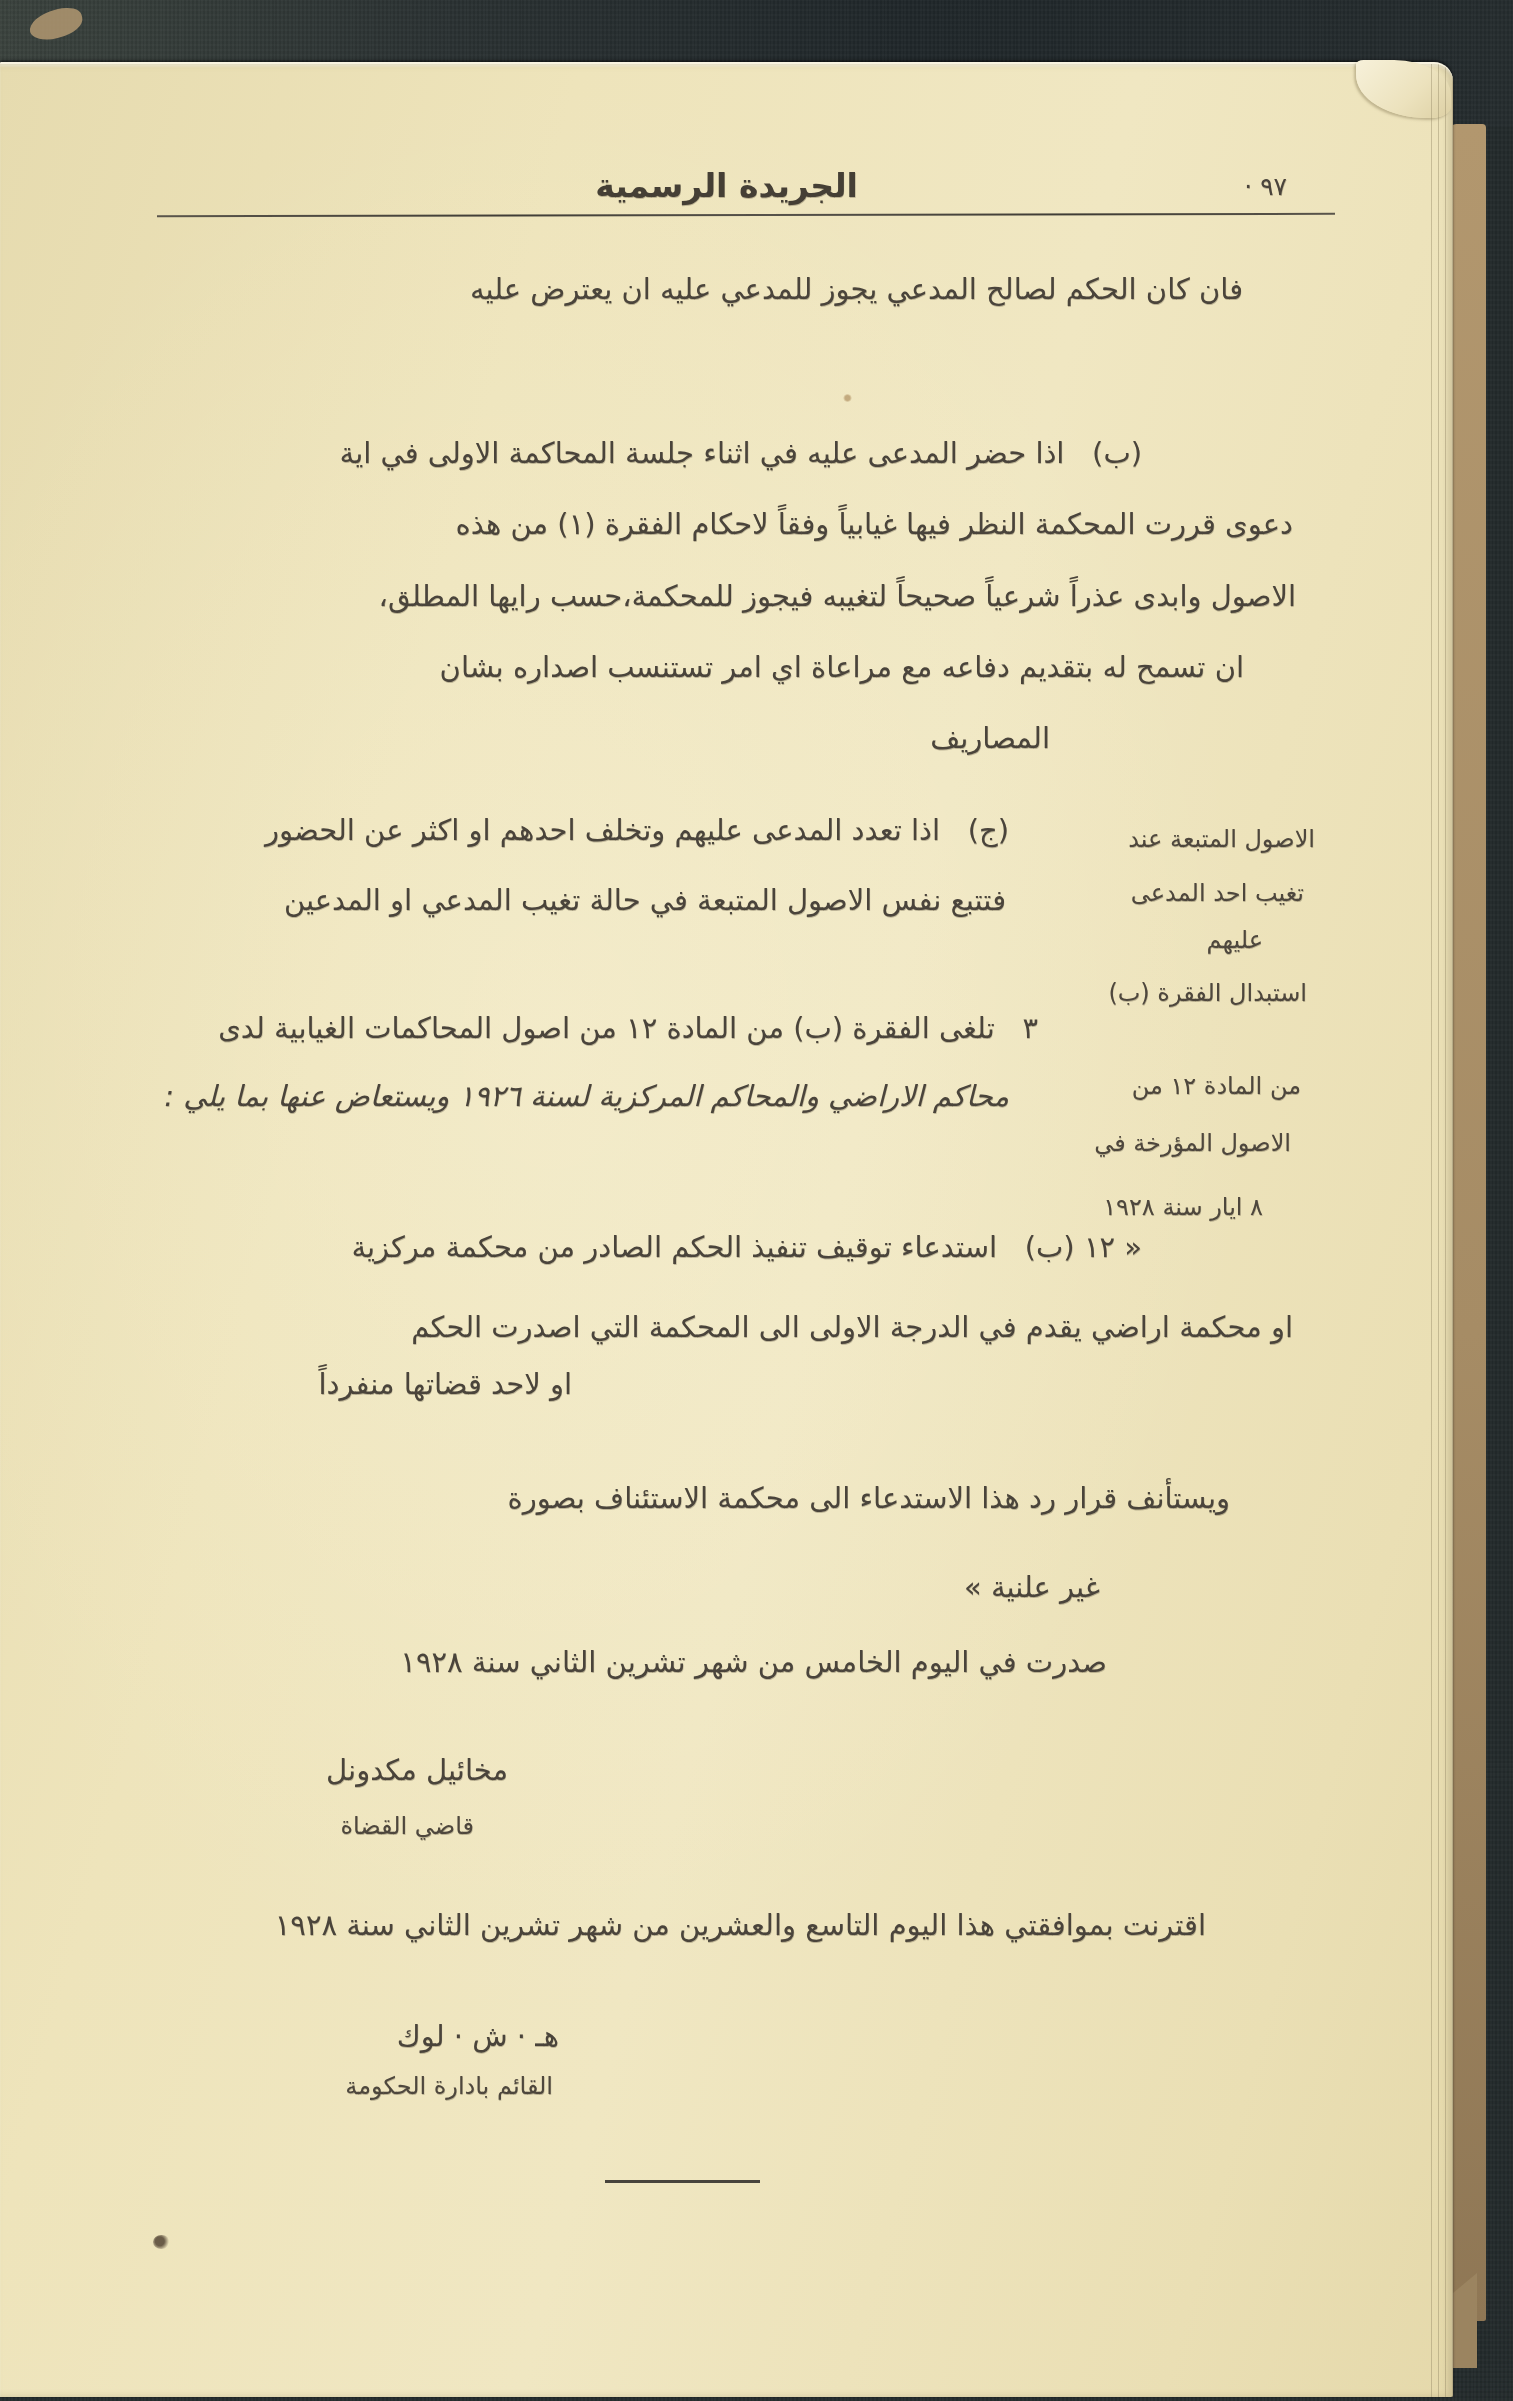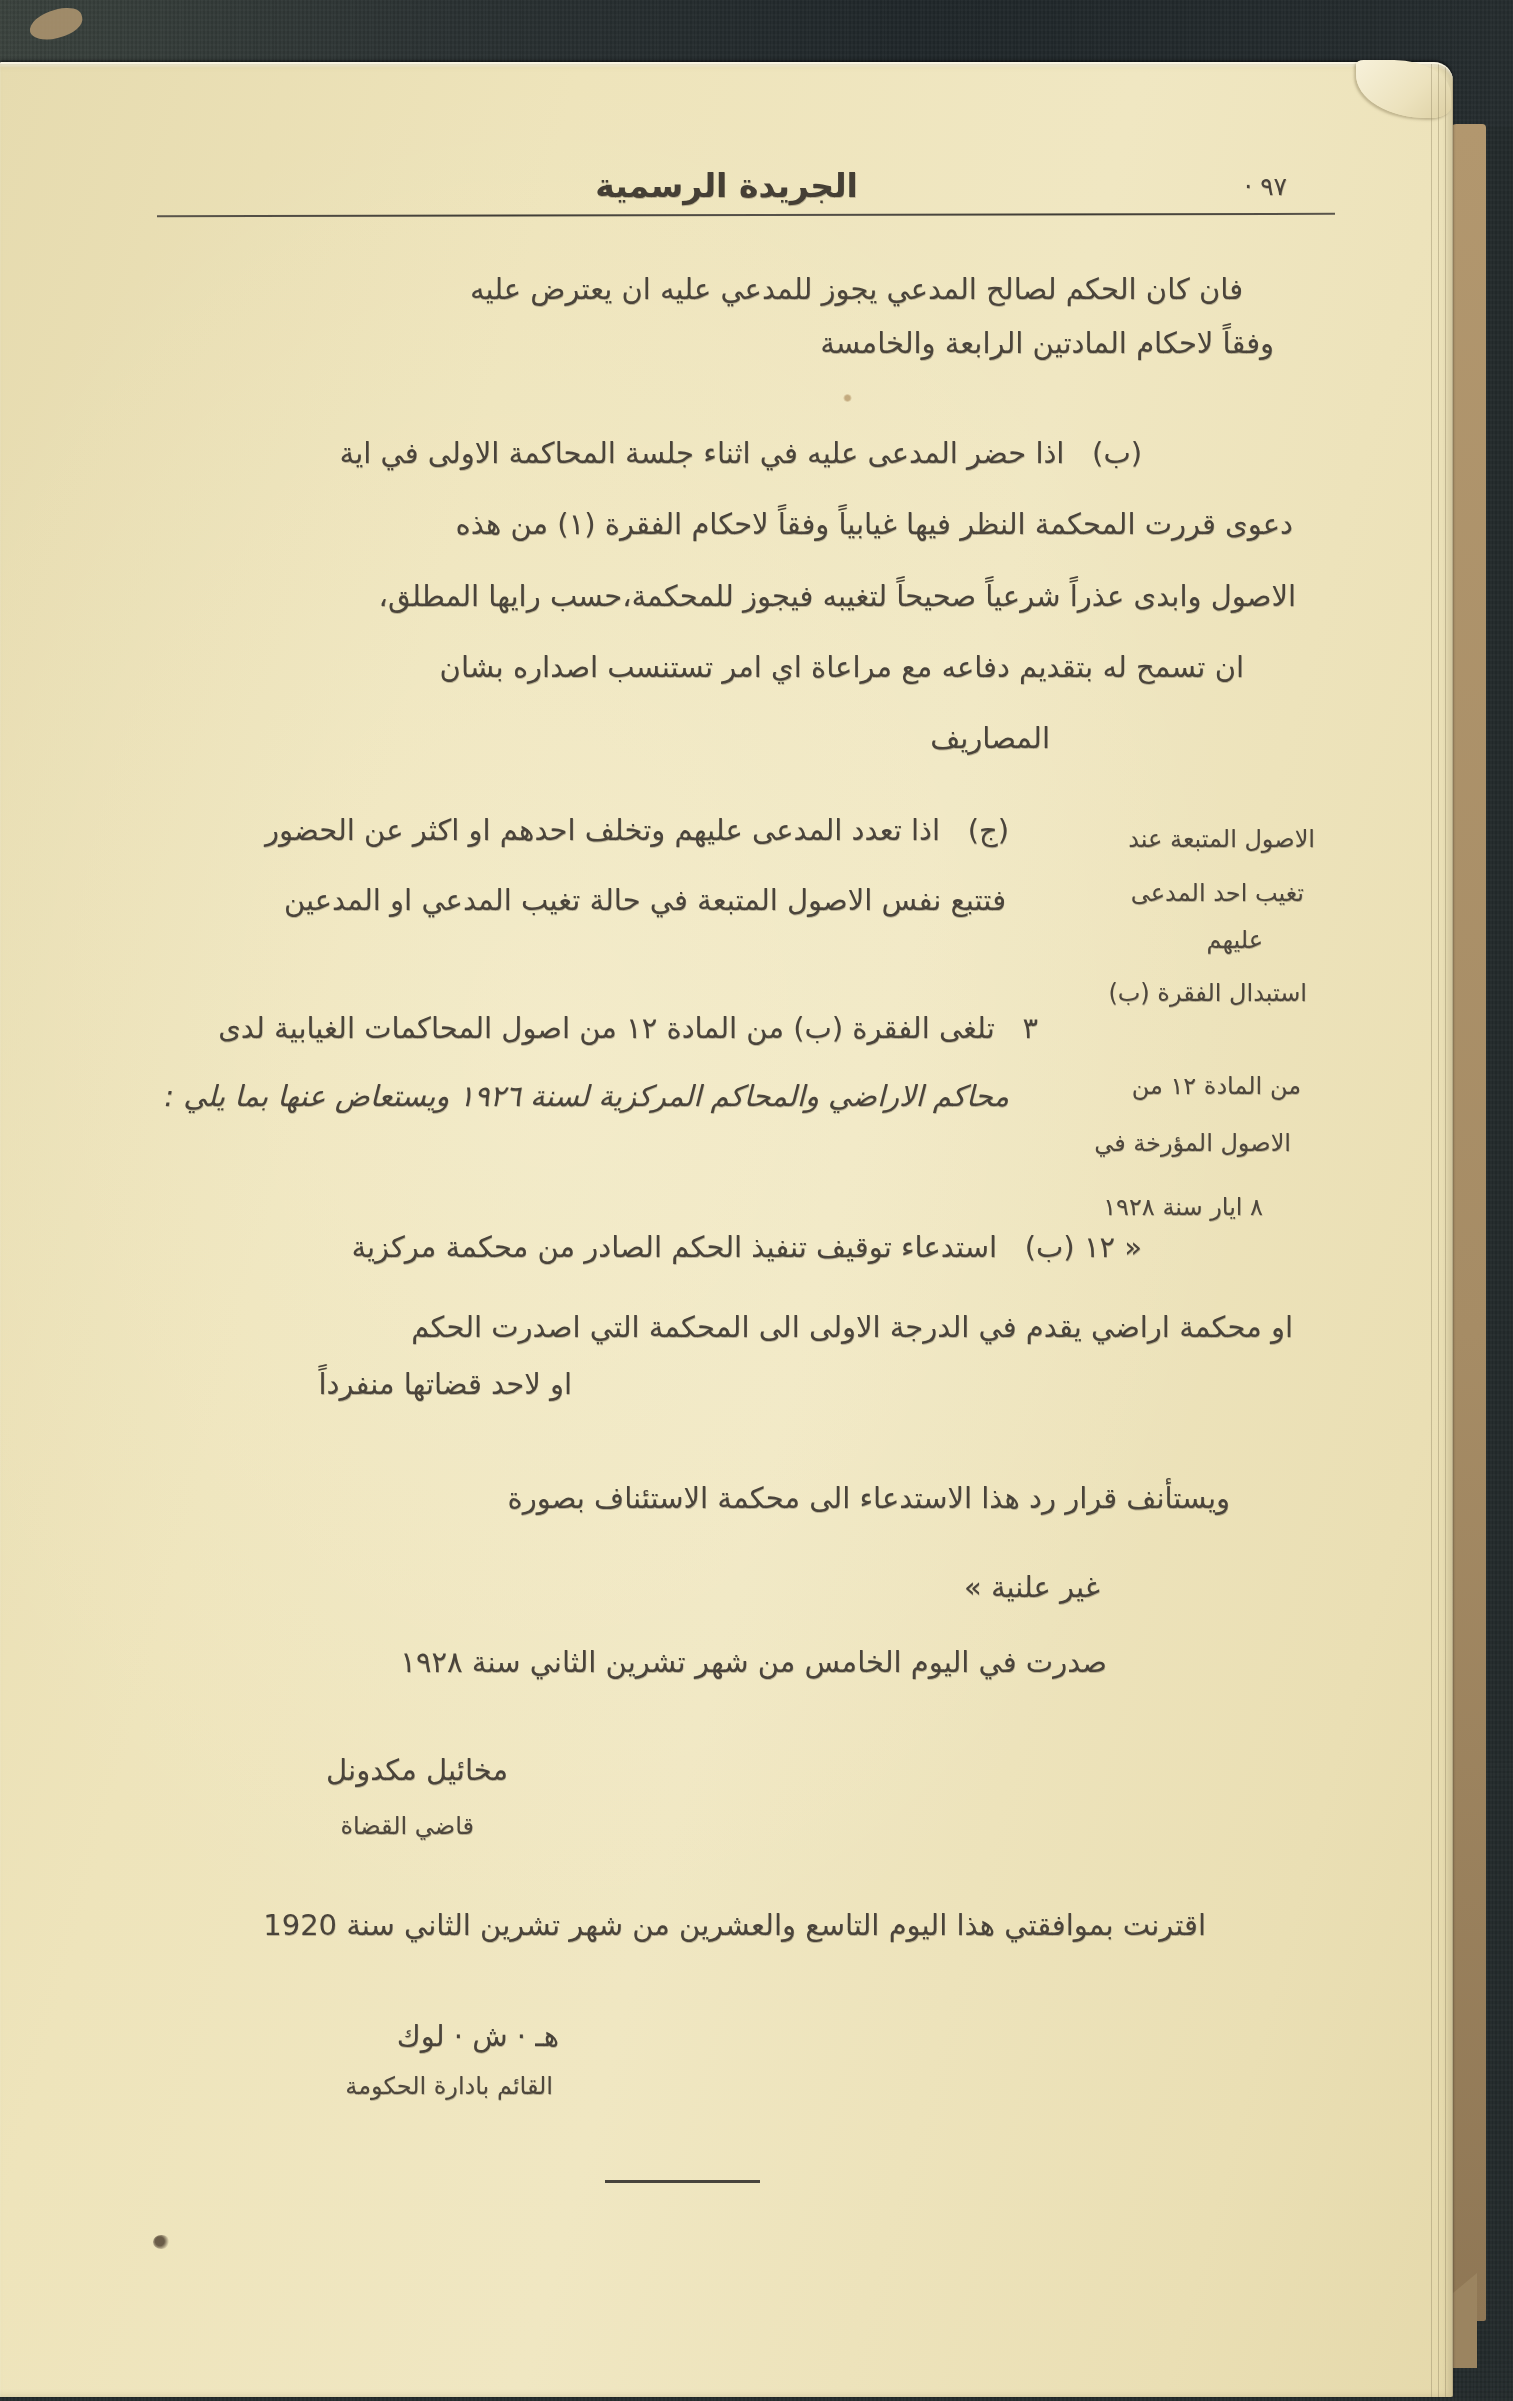--- a/index.html
+++ b/index.html
@@ -92,21 +92,20 @@
 
   <div class="page">
     <div class="curl"></div>
     <div class="edge-layers"></div>
 
     <div class="t title" style="top:101px;">الجريدة الرسمية</div>
     <div class="t num" style="top:107px;right:166px;">٩٧ ·</div>
     <div class="hr1"></div>
 
     <div class="t b" style="top:207px;right:210px;">فان كان الحكم لصالح المدعي يجوز للمدعي عليه ان يعترض عليه</div>
-    <div class="t b" style="top:261px;right:179px;">وفقاً لاحكام المادتين الرابعة والخامسة</div>
 
     <div class="t b" style="top:371px;right:311px;">(ب)   اذا حضر المدعى عليه في اثناء جلسة المحاكمة الاولى في اية</div>
     <div class="t b" style="top:442px;right:160px;">دعوى قررت المحكمة النظر فيها غيابياً وفقاً لاحكام الفقرة (١) من هذه</div>
     <div class="t b" style="top:585px;right:209px;">ان تسمح له بتقديم دفاعه مع مراعاة اي امر تستنسب اصداره بشان</div>
     <div class="t b" style="top:514px;right:157px;">الاصول وابدى عذراً شرعياً صحيحاً لتغيبه فيجوز للمحكمة،حسب رايها المطلق،</div>
     <div class="t b" style="top:656px;right:403px;">المصاريف</div>
 
     <div class="t m" style="top:760px;right:138px;">الاصول المتبعة عند</div>
     <div class="t m" style="top:814px;right:149px;">تغيب احد المدعى</div>
     <div class="t m" style="top:861px;right:190px;">عليهم</div>
@@ -127,21 +126,21 @@
     <div class="t b" style="top:1302px;right:881px;">او لاحد قضاتها منفرداً</div>
 
     <div class="t b" style="top:1416px;right:223px;">ويستأنف قرار رد هذا الاستدعاء الى محكمة الاستئناف بصورة</div>
     <div class="t b" style="top:1505px;right:353px;">غير علنية »</div>
 
     <div class="t b" style="top:1580px;right:346px;">صدرت في اليوم الخامس من شهر تشرين الثاني سنة ١٩٢٨</div>
 
     <div class="t b" style="top:1688px;right:945px;">مخائيل مكدونل</div>
     <div class="t m" style="top:1747px;right:979px;">قاضي القضاة</div>
 
-    <div class="t b" style="top:1843px;right:247px;">اقترنت بموافقتي هذا اليوم التاسع والعشرين من شهر تشرين الثاني سنة 1920</div>
+    <div class="t b" style="top:1843px;right:247px;">اقترنت بموافقتي هذا اليوم التاسع والعشرين من شهر تشرين الثاني سنة ١٩٢٨</div>
 
     <div class="t b" style="top:1954px;right:894px;">هـ · ش · لوك</div>
     <div class="t m" style="top:2007px;right:900px;">القائم بادارة الحكومة</div>
 
     <div class="hr2"></div>
     <div class="stain1"></div>
     <div class="stain2"></div>
   </div>
 </div>
 

